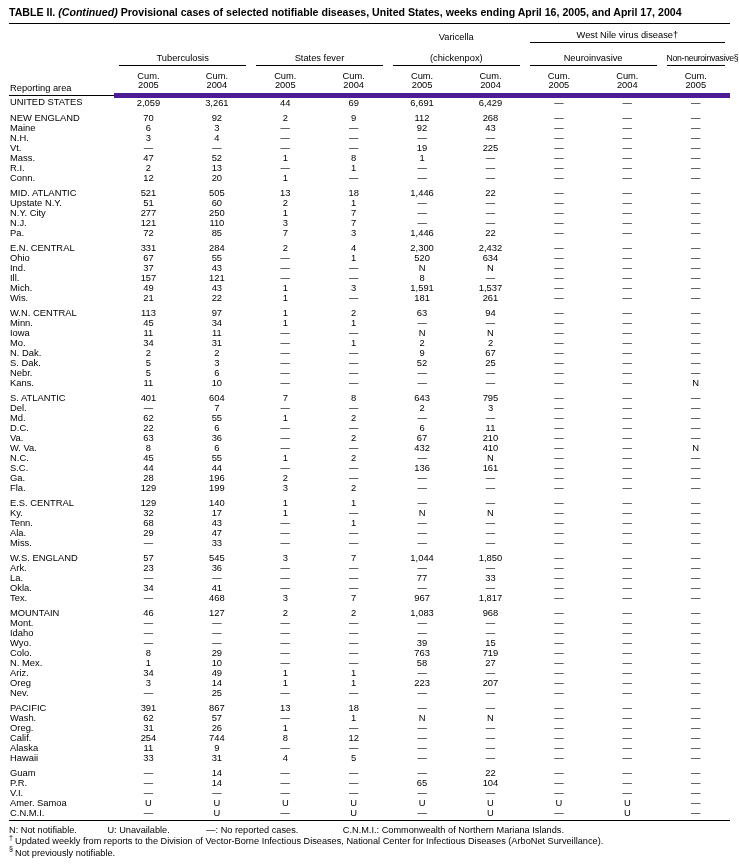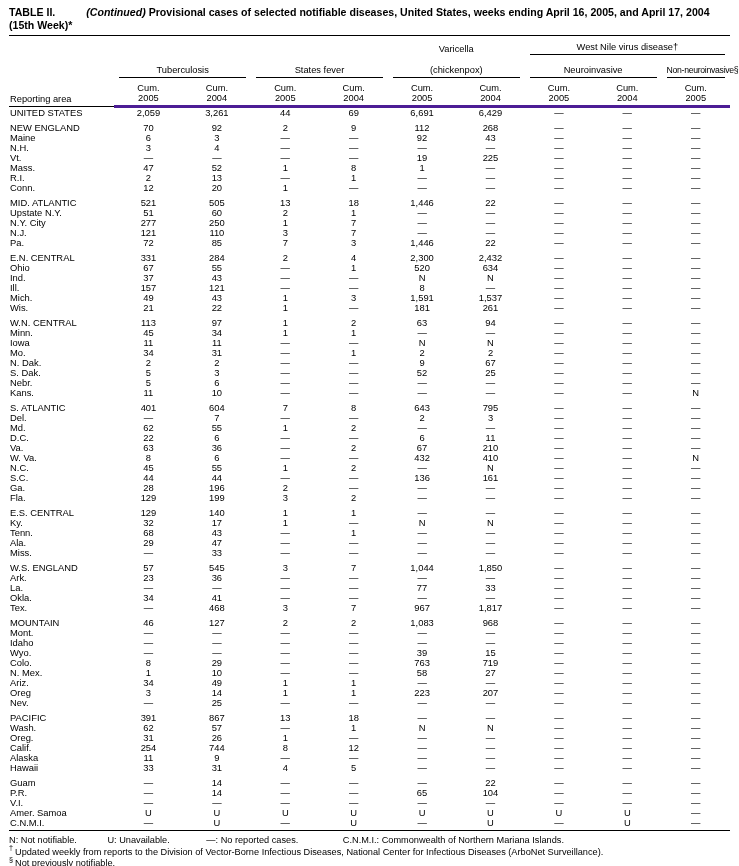--- a/index.html
+++ b/index.html
@@ -6,30 +6,30 @@
   html, body { background: #ffffff; }
   body {
     width: 739px; height: 866px;
     font-family: "Liberation Sans", sans-serif;
     color: #000; overflow: hidden;
   }
   .page { padding: 6px 9px 0 9px; }
 
   
   .title-block { font-size: 10.6px; font-weight: bold; line-height: 12.5px; margin-bottom: 4px; }
-  .title-block .ital { font-style: italic; margin-left: 28px; }
+  .title-block .ital { font-style: italic; }
 
   
   table.data { width: 100%; border-collapse: collapse; table-layout: fixed; border-top: 1px solid #000; }
   thead th { font-weight: normal; font-size: 9.3px; vertical-align: bottom; padding: 0; }
   .h1 th, .h2 th { padding-top: 2px; }
   .glabel { margin: 4px 5px; line-height: 11px; white-space: nowrap; }
   .underline { border-bottom: 1px solid #000; padding-bottom: 1px; }
   .nn { font-size: 8.7px; letter-spacing: -0.3px; }
-  .h3 th { border-bottom: 3px solid #4c1d95; padding: 2px 0 2px 0; }
+  .h3 th { border-bottom: 5px solid #4c1d95; padding: 2px 0 2px 0; }
   .h3 th div { line-height: 9.5px; text-align: center; }
   .area-h { text-align: left; vertical-align: bottom; border-bottom: 1px solid #000; padding: 0 0 2px 1px; font-size: 9.3px; }
 
   tbody td { font-size: 9.4px; line-height: 10px; text-align: center; padding: 0; }
   tbody td.area { text-align: left; padding-left: 1px; white-space: nowrap; }
   tbody tr.spacer td { height: 5px; line-height: 5px; font-size: 1px; }
   tbody tr:last-child td { border-bottom: 1px solid #000; padding-bottom: 2px; }
 
   
   .footnotes { margin-top: 4px; font-size: 9.2px; line-height: 11.5px; }
@@ -41,21 +41,20 @@
 </style>
 </head>
 <body>
 
 <div class="page">
 
   <div class="title-block">
     <span>TABLE II.</span>
     <span class="ital">(Continued)</span>
     <span>Provisional cases of selected notifiable diseases, United States, weeks ending April 16, 2005, and April 17, 2004</span>
-    <div>(15th Week)*</div>
   </div>
 
   <table class="data">
     <colgroup>
       <col style="width:14.6%">
       <col span="9" style="width:9.489%">
     </colgroup>
     <thead>
       <tr class="h1">
         <th class="area-h" rowspan="3"><span>Reporting area</span></th>

